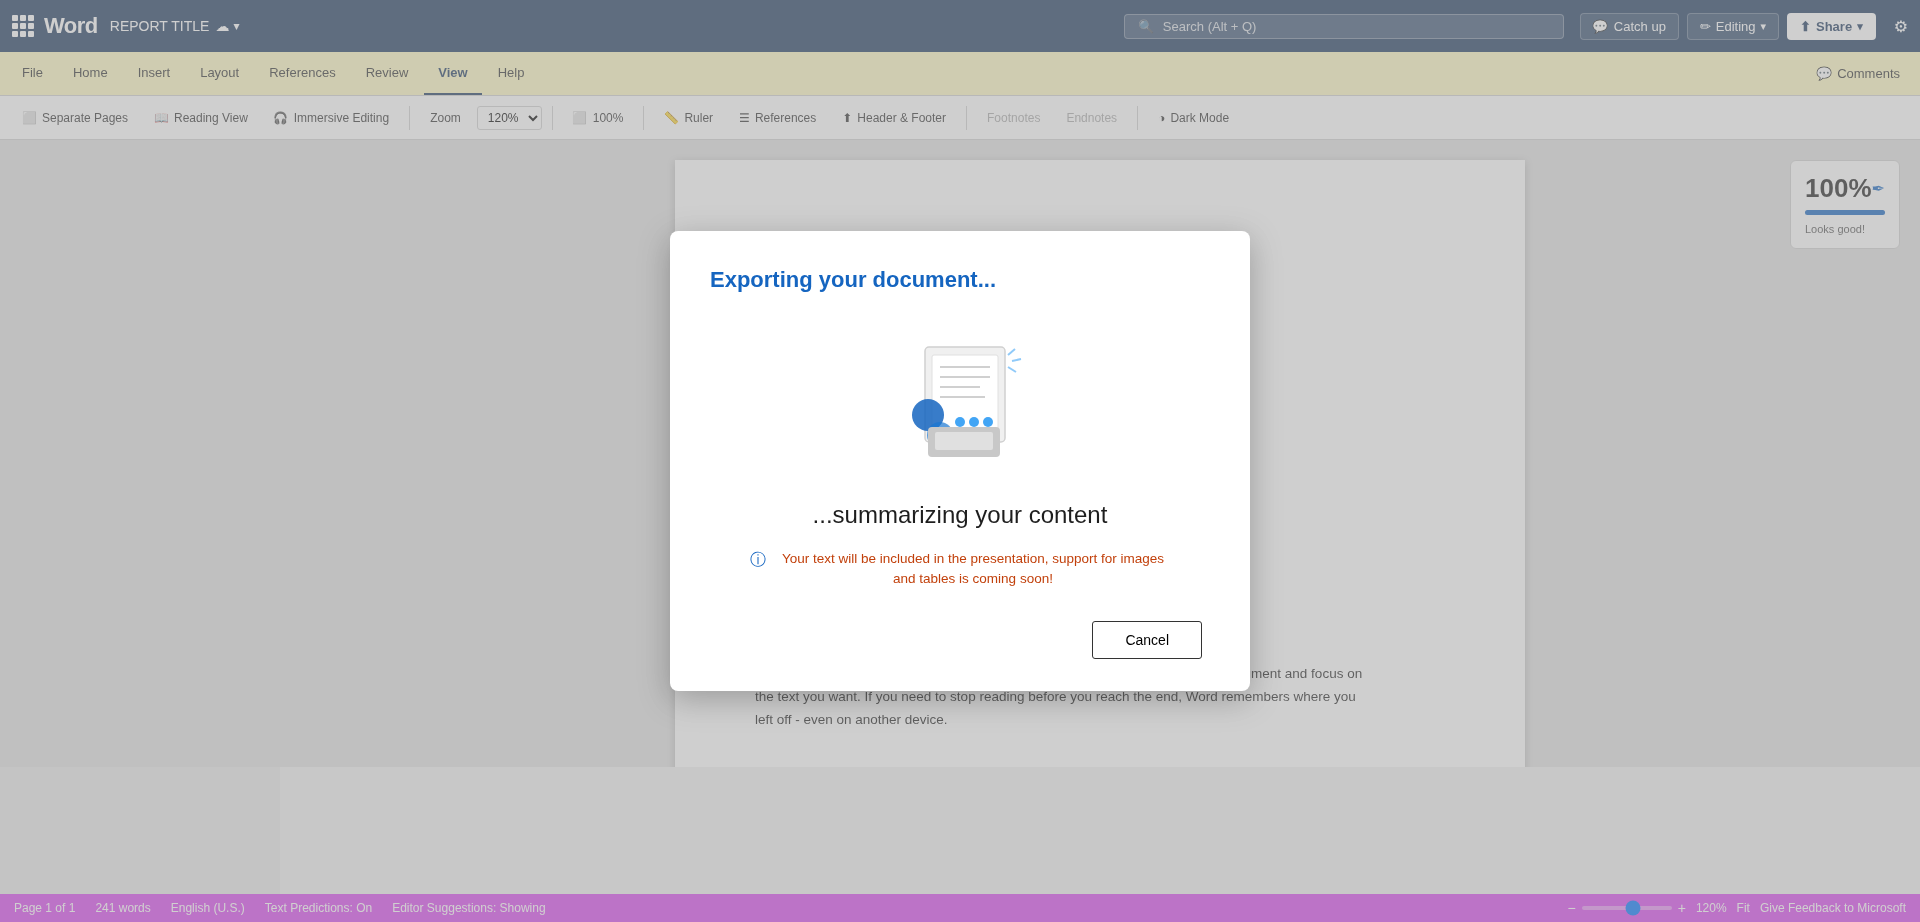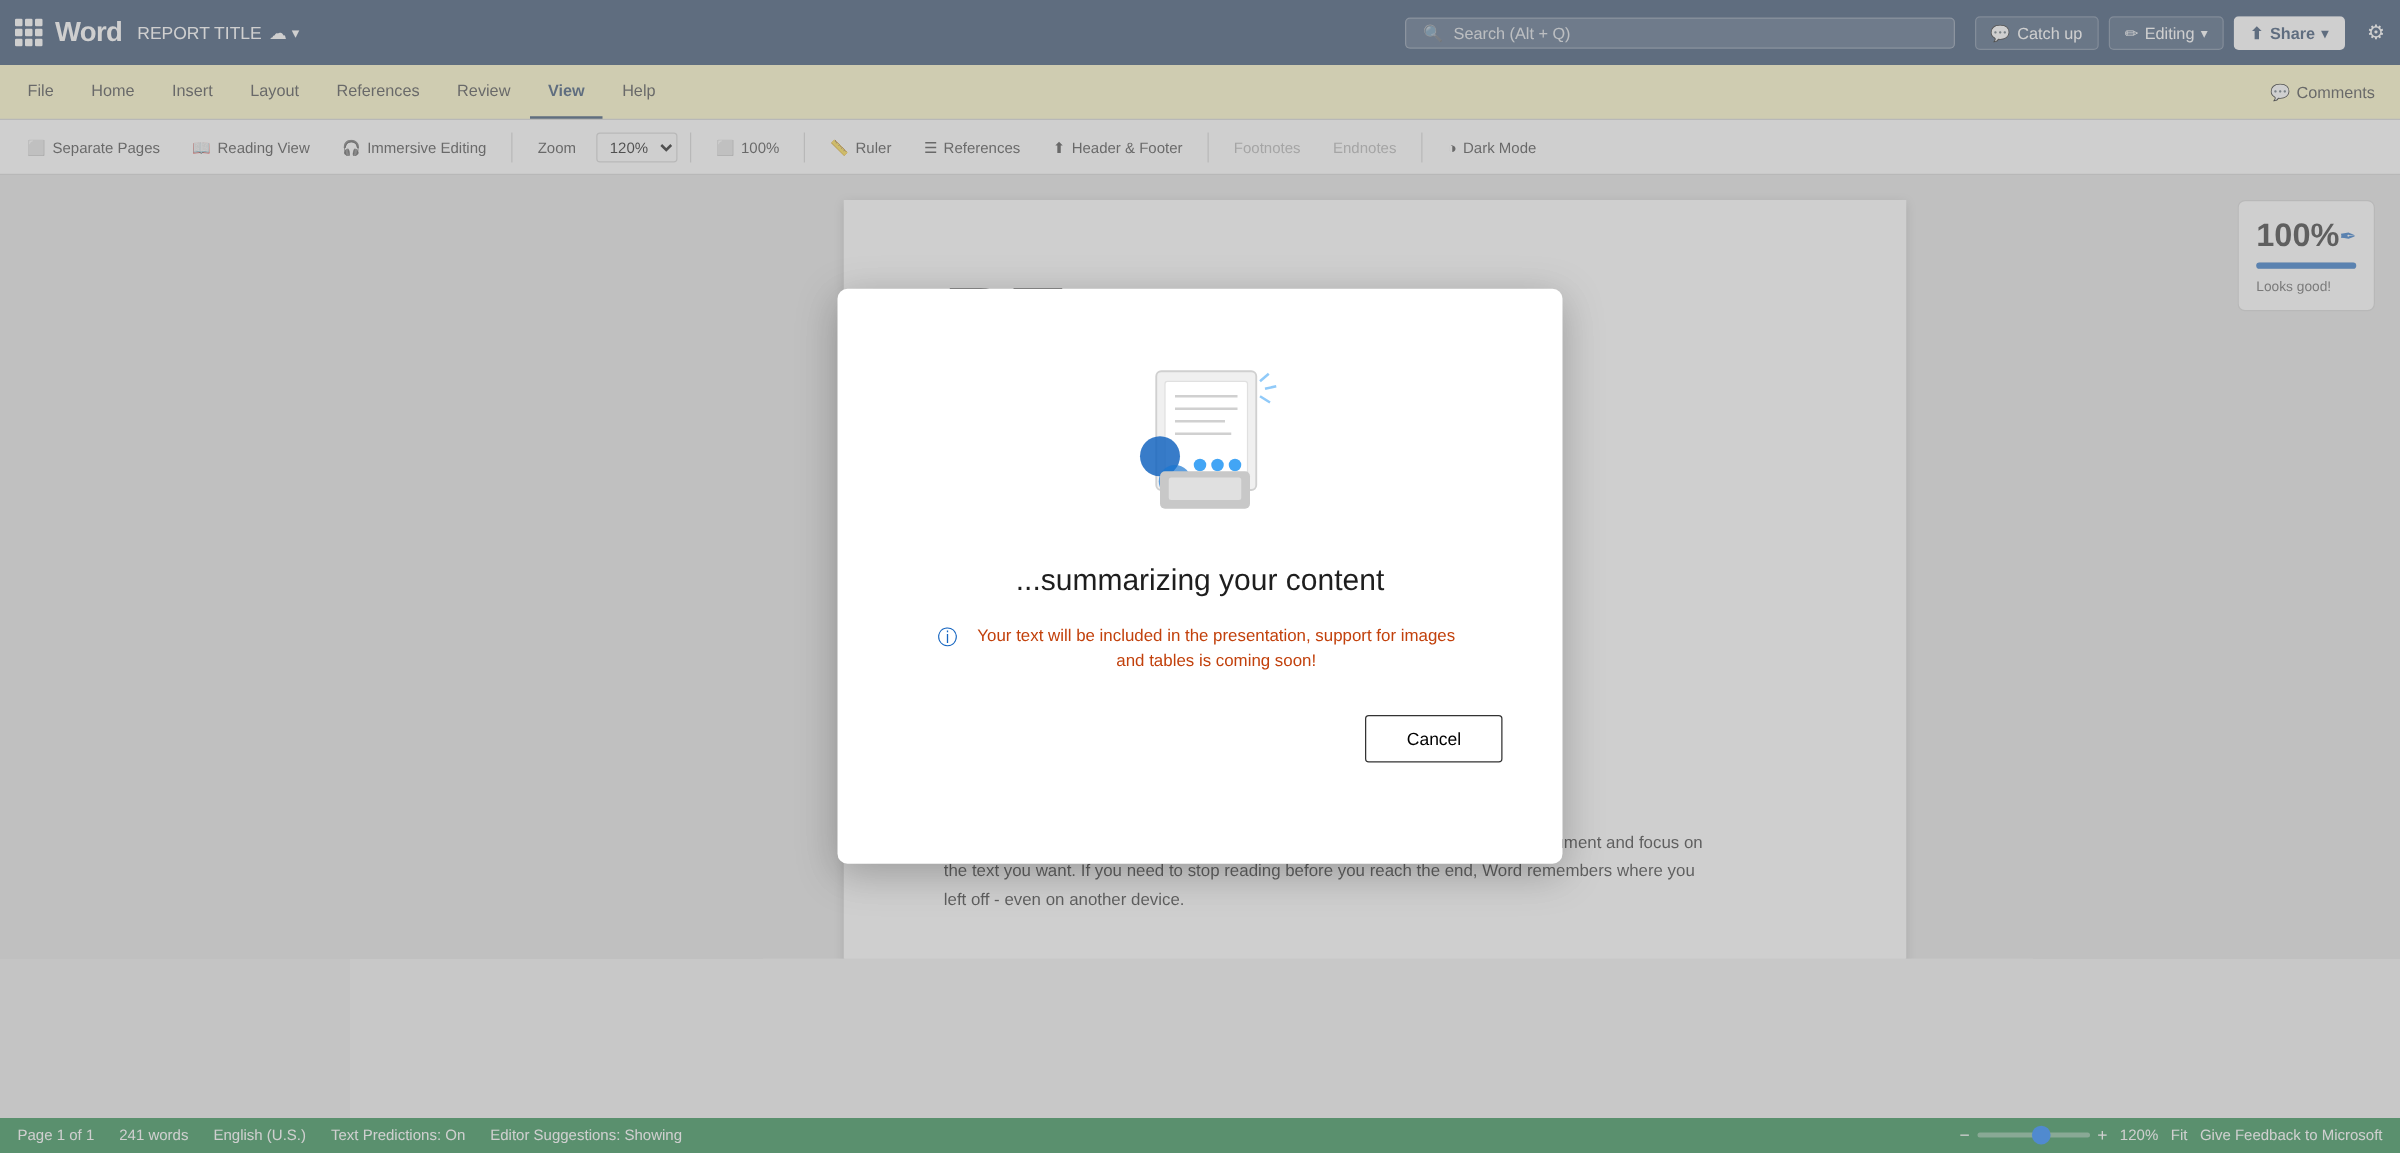--- a/index.html
+++ b/index.html
@@ -214,21 +214,21 @@
       border-radius: 3px;
       width: 100%;
     }
     .score-text {
       font-size: 11px;
       color: #555;
     }
 
     
     .status-bar {
-      background: #15803d;
+      background: #d946ef;
       color: white;
       height: 28px;
       display: flex;
       align-items: center;
       padding: 0 14px;
       font-size: 12px;
       gap: 20px;
       position: fixed;
       bottom: 0;
       left: 0;
@@ -536,20 +536,21 @@
       </div>
       <span>120%</span>
       <span style="cursor:pointer;">Fit</span>
       <span style="cursor:pointer;">Give Feedback to Microsoft</span>
     </div>
   </div>
 </div>
 
 <div class="modal-overlay">
   <div class="modal-box">
+    <span class="modal-title">Exporting your document...</span>
 
     <div class="modal-illustration">
       <svg width="200" height="160" viewBox="0 0 200 160" xmlns="http://www.w3.org/2000/svg">
 
         <rect x="65" y="30" width="80" height="95" rx="4" ry="4" fill="#f0f0f0" stroke="#d0d0d0" stroke-width="1.5"></rect>
         <rect x="72" y="38" width="66" height="79" rx="2" ry="2" fill="white" stroke="#e0e0e0" stroke-width="1"></rect>
 
         <line x1="80" y1="50" x2="130" y2="50" stroke="#d0d0d0" stroke-width="2"></line>
         <line x1="80" y1="60" x2="130" y2="60" stroke="#d0d0d0" stroke-width="2"></line>
         <line x1="80" y1="70" x2="120" y2="70" stroke="#d0d0d0" stroke-width="2"></line>

